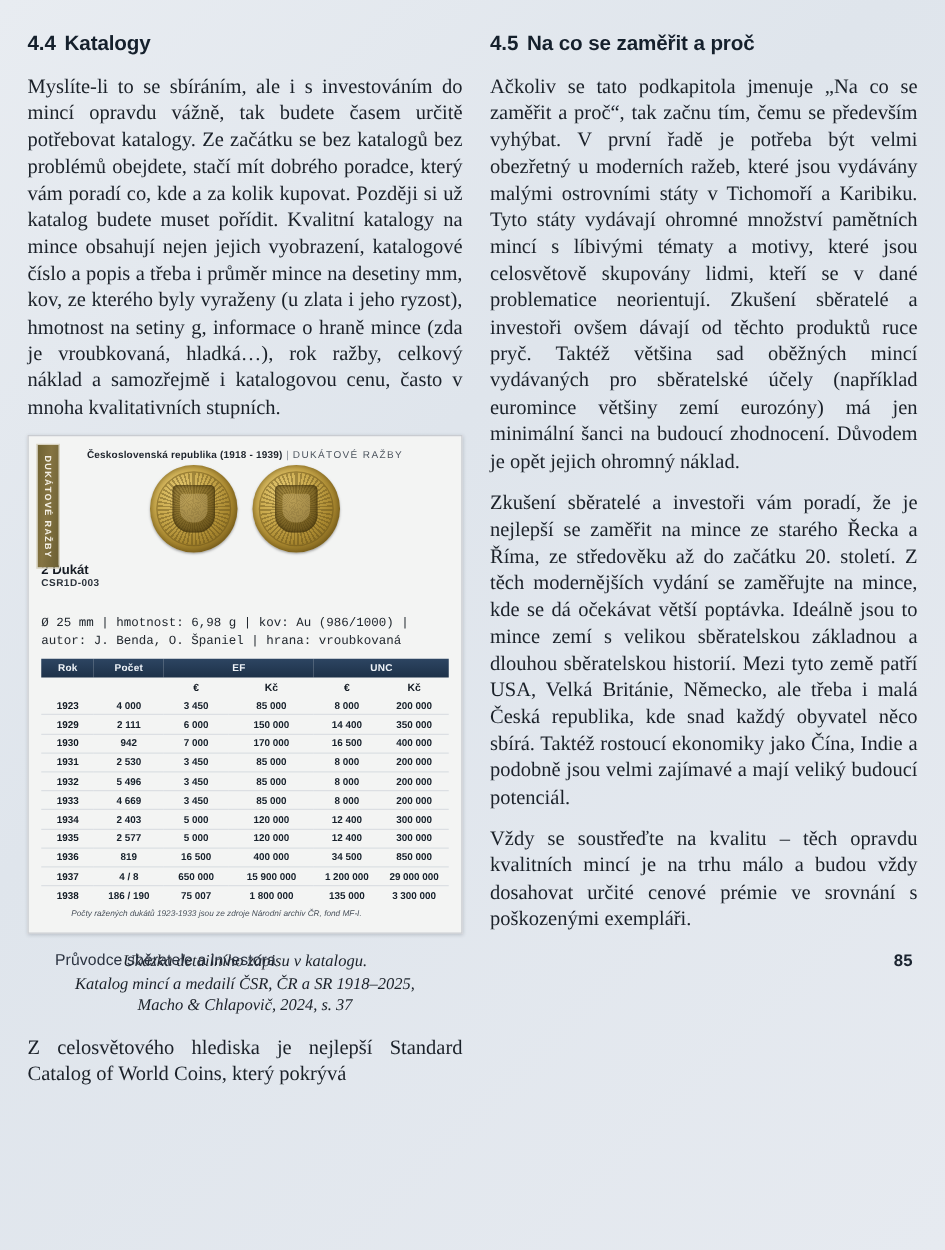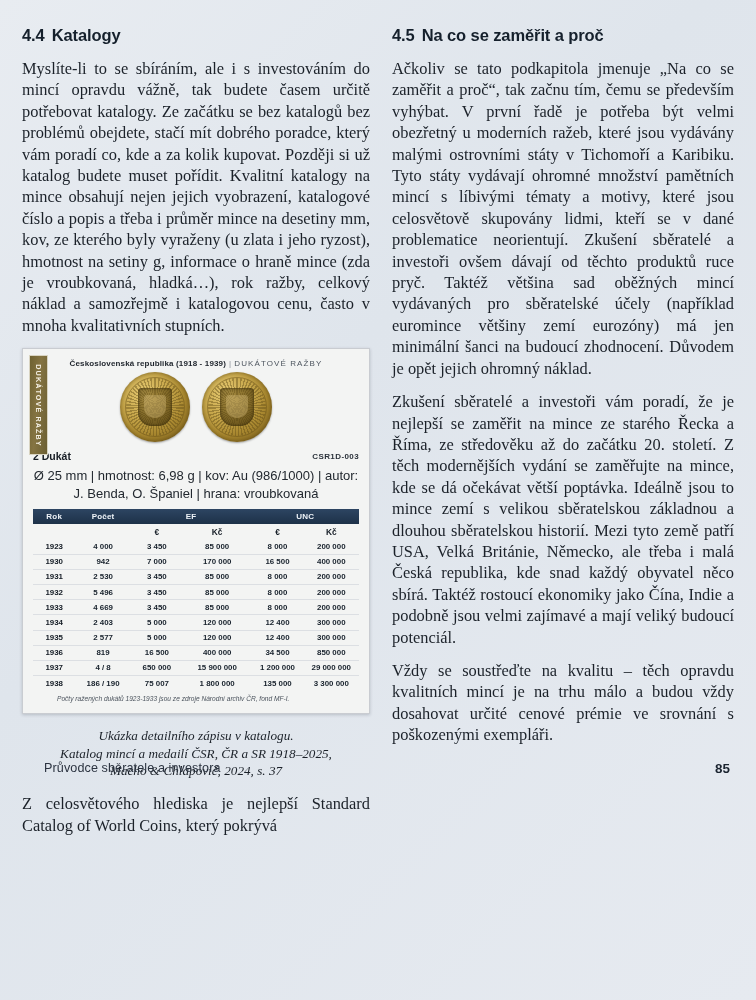--- a/index.html
+++ b/index.html
@@ -140,38 +140,38 @@
     box-shadow: inset 0 0 3px rgba(50,38,8,.9);
   }
   .coin .core::after{
     content:"";
     position:absolute; left:6px; top:7px; right:6px; bottom:8px;
     background: rgba(225,200,135,.35);
     border-radius:3px 3px 10px 10px;
   }
 
   .cat-row-name {
-    display:flex; justify-content:space-between; align-items:center;
-    margin: 2px 0 5px 0;
+    display:flex; justify-content:space-between; align-items:flex-start;
+    margin: 2px 0 22px 0;
+    flex-direction: column;
   }
   .cat-denom {
     font-family:"Liberation Sans", sans-serif;
     font-size:10.5px; font-weight:bold; color:#161c24;
   }
   .cat-code {
     font-family:"Liberation Sans", sans-serif;
     font-size:8px; font-weight:bold; color:#2b323b; letter-spacing:.4px;
   }
   .cat-specs {
-    font-family:Liberation Sans, sans-serif;
-    font-size:13px;
+    font-family:Liberation Mono, monospace;
+    font-size:10px;
     line-height:1.35;
     color:#22282f;
     margin-bottom:7px;
-    text-align:center;
   }
 
   table.cat-table {
     width: 100%;
     border-collapse: collapse;
     font-family: "Liberation Sans", sans-serif;
     font-size: 7.9px;
     color: #1b2732;
   }
   table.cat-table thead.grp th {
@@ -321,20 +321,28 @@
             <tbody id="cat-table-body">
                 <tr>
                   <td class="year">1923</td>
                   <td>4 000</td>
                   <td>3 450</td>
                   <td>85 000</td>
                   <td>8 000</td>
                   <td>200 000</td>
                 </tr>
                 <tr>
+                  <td class="year">1929</td>
+                  <td>2 111</td>
+                  <td>6 000</td>
+                  <td>150 000</td>
+                  <td>14 400</td>
+                  <td>350 000</td>
+                </tr>
+                <tr>
                   <td class="year">1930</td>
                   <td>942</td>
                   <td>7 000</td>
                   <td>170 000</td>
                   <td>16 500</td>
                   <td>400 000</td>
                 </tr>
                 <tr>
                   <td class="year">1931</td>
                   <td>2 530</td>

